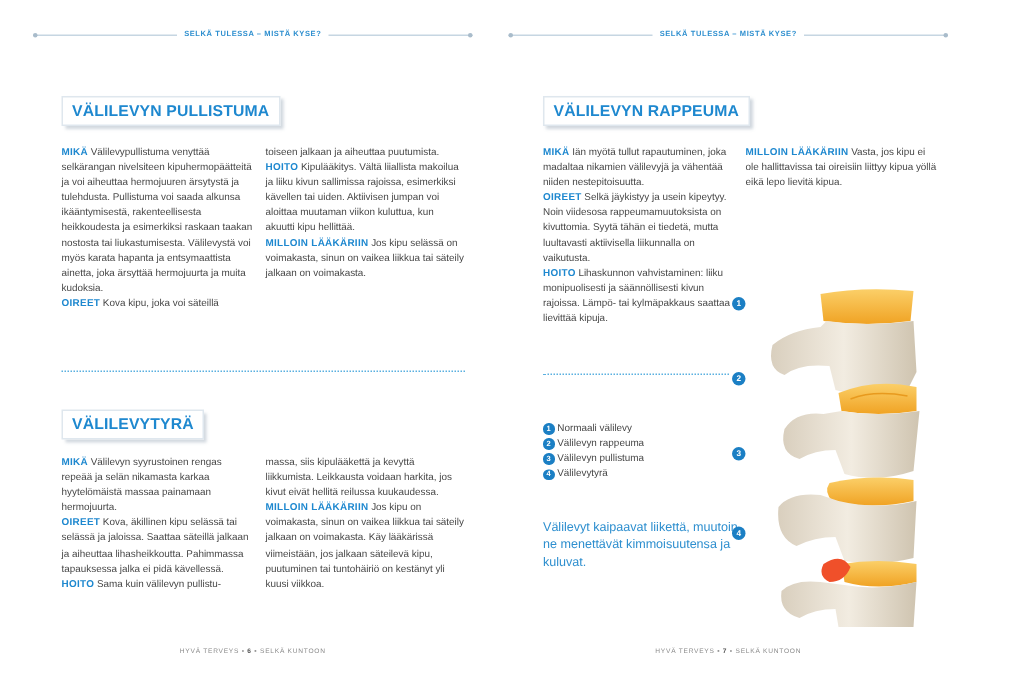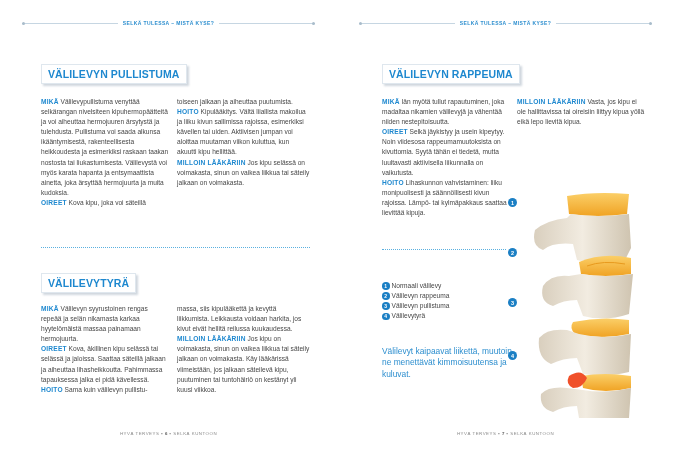--- a/index.html
+++ b/index.html
@@ -1,21 +1,21 @@
 <!DOCTYPE html>
 <html><head>
 <meta charset="utf-8">
 <style>
   * { margin: 0; padding: 0; box-sizing: border-box; }
   html, body { width: 674px; height: 450px; background: #ffffff; overflow: hidden; }
   body { position: relative; font-family: "Liberation Sans", sans-serif; color: #3a3a3a; }
 
   .page { position: absolute; top: 0; height: 450px; width: 337px; background: #fff; }
   .page.left { left: 0; }
-  .page.right { left: 337px; }
+  .page.right { left: 317px; }
 
   .runhead { position: absolute; top: 19px; left: 22px; width: 293px; height: 8px; display: flex; align-items: center; }
   .runhead .line { flex: 1; height: 1px; background: #c6d6e2; position: relative; }
   .runhead .line.l::before, .runhead .line.r::after { content: ""; position: absolute; top: -1px; width: 3px; height: 3px; border-radius: 50%; background: #a9bccb; }
   .runhead .line.l::before { left: 0; }
   .runhead .line.r::after { right: 0; }
   .runhead .txt { font-size: 5px; font-weight: bold; color: #2e8fcf; letter-spacing: 0.4px; padding: 0 5px; white-space: nowrap; }
 
   .title-box { position: absolute; display: inline-block; padding: 3px 6px 3px 6px; background: #fff;
     border: 1px solid #dfe7ee; box-shadow: 2px 2px 2px rgba(120,140,160,0.35); 

